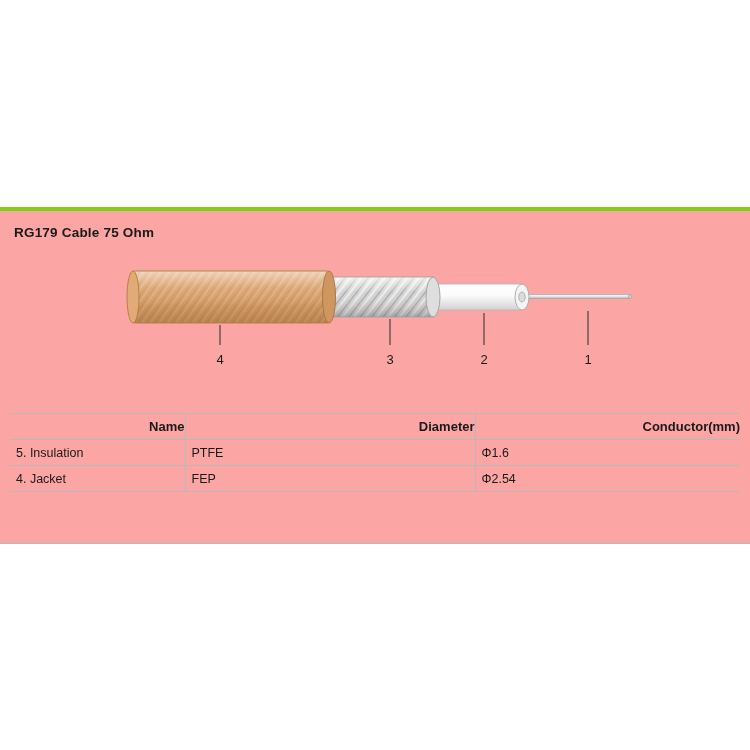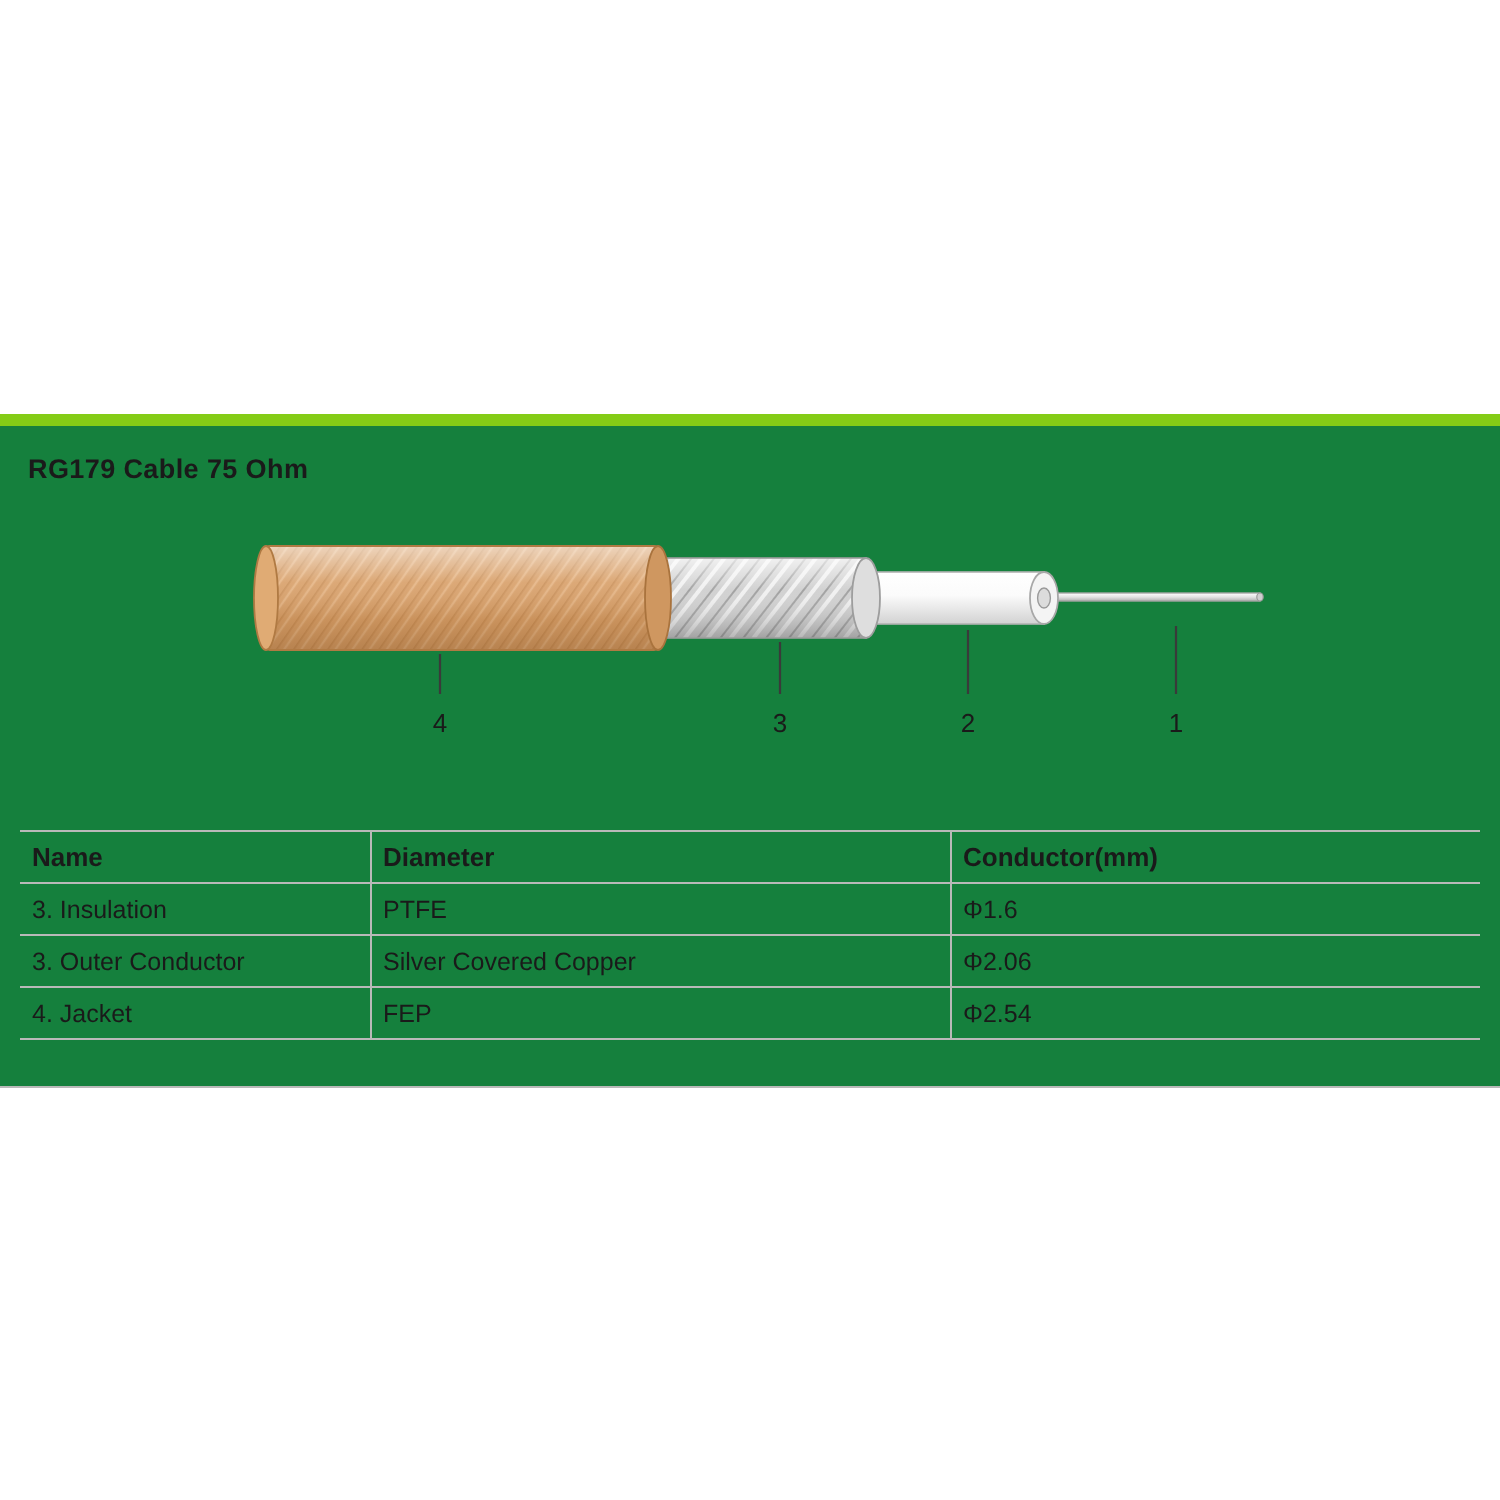--- a/index.html
+++ b/index.html
@@ -15,22 +15,22 @@
     position: relative;
     overflow: hidden;
   }
 
   #sheet {
     position: absolute;
     left: 0;
     top: 207px;
     width: 750px;
     height: 337px;
-    background: #15803d;
-    border-top: 6px solid #84cc16;
+    background: #fca5a5;
+    border-top: 4px solid #84cc16;
     border-bottom: 1px solid #b9b9b9;
     box-sizing: border-box;
   }
 
   .title {
     position: absolute;
     left: 14px;
     top: 14px;
     font-size: 13.5px;
     font-weight: bold;
@@ -71,20 +71,21 @@
     vertical-align: middle;
     color: #1a1a1a;
   }
   #spec-table th:last-child,
   #spec-table td:last-child {
     border-right: none;
   }
   #spec-table thead th {
     font-weight: bold;
     font-size: 13px;
+    text-align: right;
   }
   #spec-table col.c1 { width: 175px; }
   #spec-table col.c2 { width: 290px; }
   #spec-table col.c3 { width: 265px; }
 
   .leader-label {
     font-size: 13px;
     fill: #1a1a1a;
     font-family: "Liberation Sans", sans-serif;
   }
@@ -185,28 +186,23 @@
     </colgroup>
     <thead>
       <tr>
         <th>Name</th>
         <th>Diameter</th>
         <th>Conductor(mm)</th>
       </tr>
     </thead>
     <tbody>
       <tr>
-        <td>3. Insulation</td>
+        <td>5. Insulation</td>
         <td>PTFE</td>
         <td>Φ1.6</td>
-      </tr>
-      <tr>
-        <td>3. Outer Conductor</td>
-        <td>Silver Covered Copper</td>
-        <td>Φ2.06</td>
       </tr>
       <tr>
         <td>4. Jacket</td>
         <td>FEP</td>
         <td>Φ2.54</td>
       </tr>
     </tbody>
   </table>
 
 </div>

